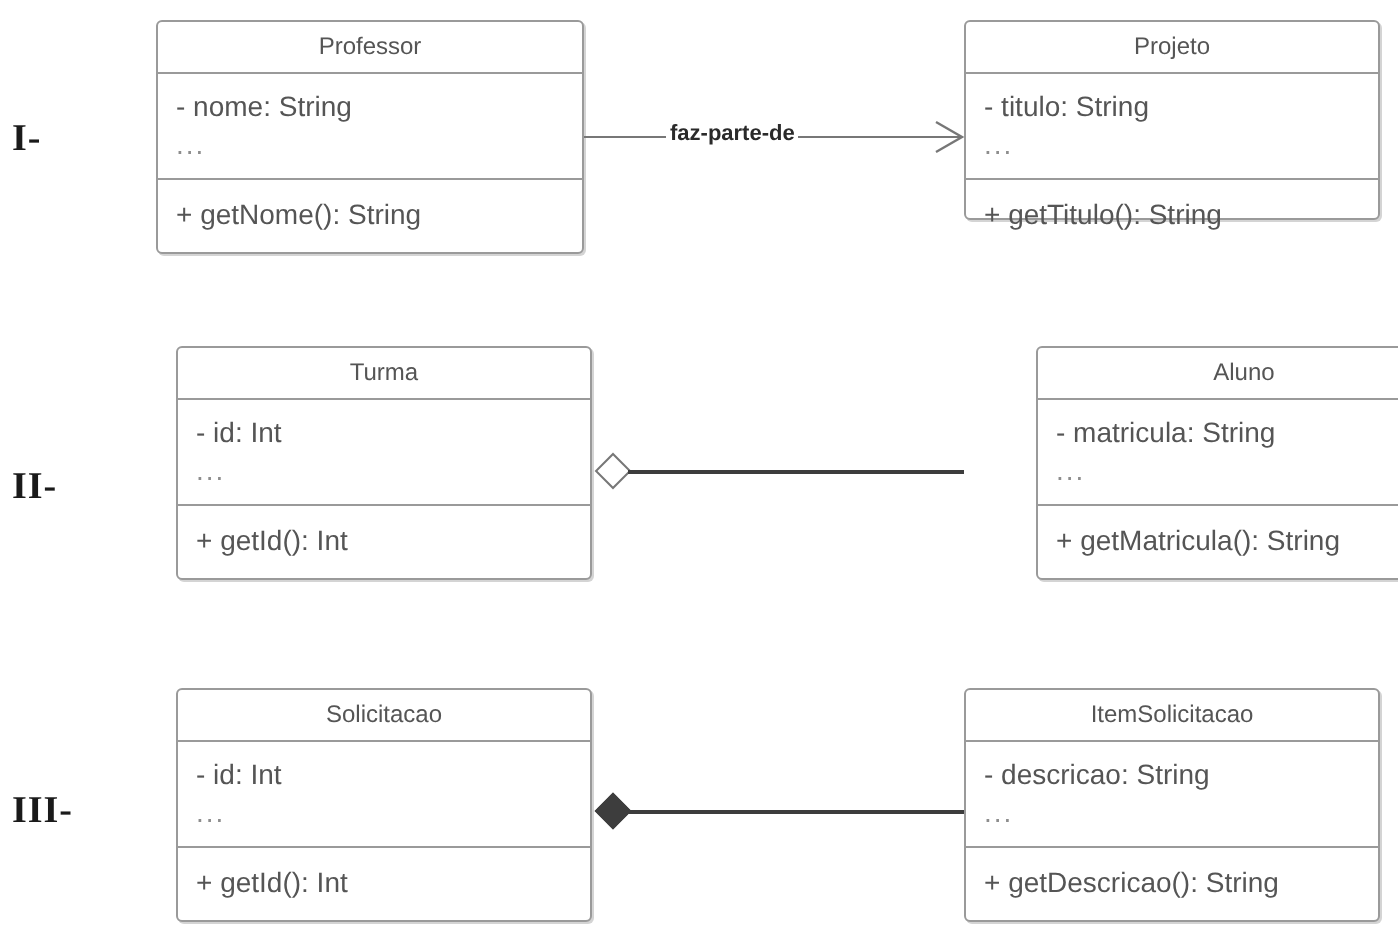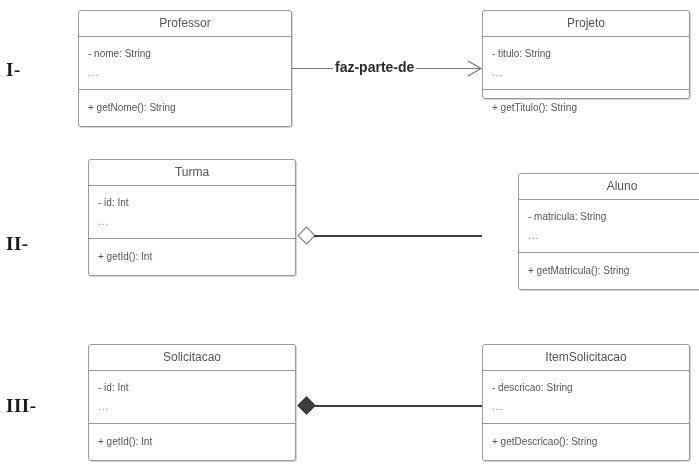--- a/index.html
+++ b/index.html
@@ -60,21 +60,21 @@
   .uml-attrs {
     box-sizing: border-box;
     border-bottom: 1px solid #9a9a9a;
     padding: 7px 0 6px 9px;
   }
   .uml-ops {
     box-sizing: border-box;
     padding: 8px 0 8px 9px;
   }
   .uml-line {
-    font-size: 10px;
+    font-size: 14px;
     color: #555555;
     line-height: 19px;
     white-space: nowrap;
     overflow: hidden;
   }
   .uml-line.ellipsis {
     color: #8d8d8d;
     letter-spacing: 1px;
   }
 
@@ -89,21 +89,21 @@
   }
   .conn-line-thick {
     position: absolute;
     height: 0;
     border-top: 2px solid #3d3d3d;
   }
   .assoc-label {
     position: absolute;
     font-family: "Liberation Sans", sans-serif;
     font-weight: bold;
-    font-size: 14px;
+    font-size: 11px;
     color: #2a2a2a;
     background: #ffffff;
     padding: 0 2px;
     white-space: nowrap;
     line-height: 11px;
   }
   .arrow-open {
     position: absolute;
   }
   .diamond {
@@ -133,21 +133,21 @@
     <div class="uml-class-name">Professor</div>
     <div class="uml-attrs" style="height:53px;">
       <div class="uml-line">- nome: String</div>
       <div class="uml-line ellipsis">...</div>
     </div>
     <div class="uml-ops">
       <div class="uml-line">+ getNome(): String</div>
     </div>
   </div>
 
-  <div class="uml-class" style="left:482px; top:10px; width:208px; height:89px;">
+  <div class="uml-class" style="left:482px; top:10px; width:208px; height:100px;">
     <div class="uml-class-name">Projeto</div>
     <div class="uml-attrs" style="height:53px;">
       <div class="uml-line">- titulo: String</div>
       <div class="uml-line ellipsis">...</div>
     </div>
     <div class="uml-ops">
       <div class="uml-line">+ getTitulo(): String</div>
     </div>
   </div>
 
@@ -156,21 +156,21 @@
     <div class="arrow-open" style="left:466px; top:59px;">
       <svg width="18" height="19" viewBox="0 0 18 19">
         <polyline points="2,2 15,9.5 2,17" fill="none" stroke="#777777" stroke-width="1.2"></polyline>
       </svg>
     </div>
     <div class="assoc-label" style="left:333px; top:62px;">faz-parte-de</div>
   </div>
 
   <div class="row-label" style="left:6px; top:234px;">II-</div>
 
-  <div class="uml-class" style="left:88px; top:159px; width:208px; height:117px;">
+  <div class="uml-class" style="left:88px; top:173px; width:208px; height:117px;">
     <div class="uml-class-name">Turma</div>
     <div class="uml-attrs" style="height:53px;">
       <div class="uml-line">- id: Int</div>
       <div class="uml-line ellipsis">...</div>
     </div>
     <div class="uml-ops">
       <div class="uml-line">+ getId(): Int</div>
     </div>
   </div>
 

